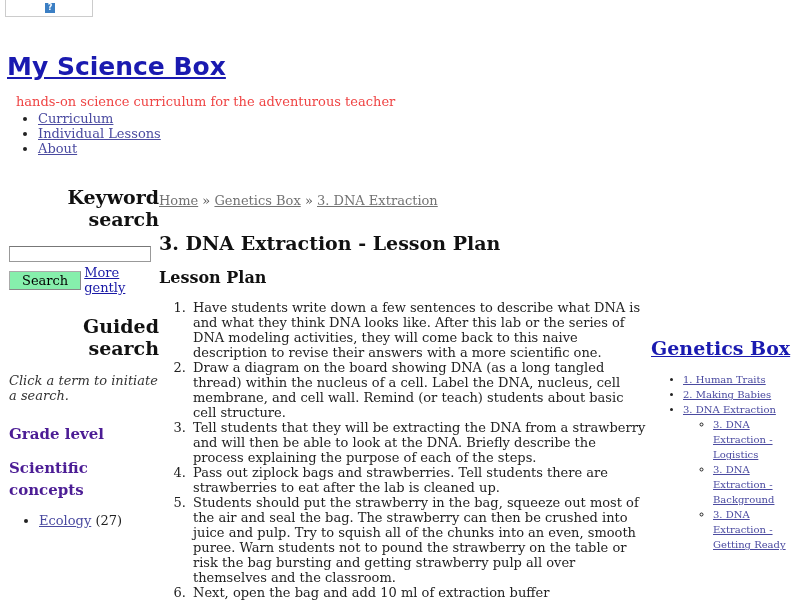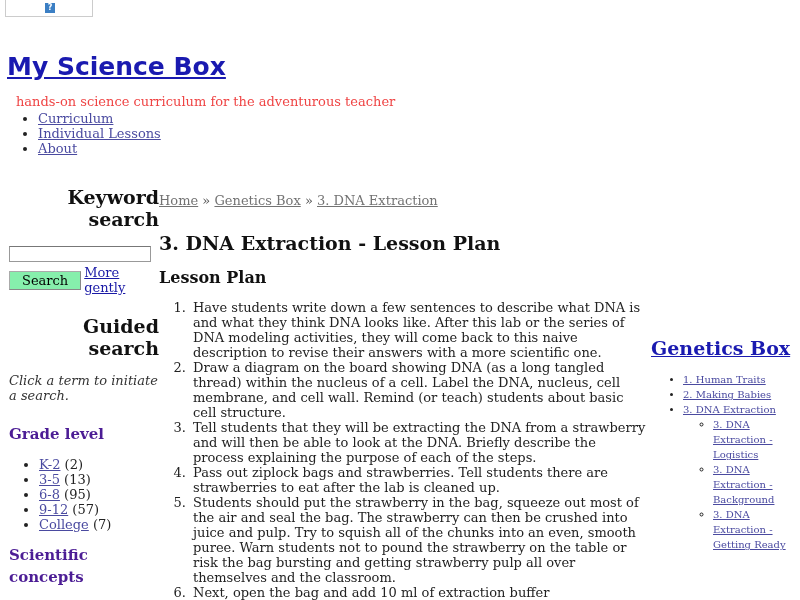--- a/index.html
+++ b/index.html
@@ -86,27 +86,20 @@
   <input type="text" class="search-input" value="" style="">
   <div class="search-row">
     <button class="search-btn">Search</button>
     <a href="#" class="more-options">More gently</a>
   </div>
 
   <h2 class="guided">Guided search</h2>
   <p class="guided-desc">Click a term to initiate a search.</p>
 
   <h3 class="grade-h">Grade level</h3>
-  <ul class="facet-list">
-    <li><a href="#">K-2</a> <span>(2)</span></li>
-    <li><a href="#">3-5</a> <span>(13)</span></li>
-    <li><a href="#">6-8</a> <span>(95)</span></li>
-    <li><a href="#">9-12</a> <span>(57)</span></li>
-    <li><a href="#">College</a> <span>(7)</span></li>
-  </ul>
 
   <h3 class="concepts-h">Scientific concepts</h3>
   <ul class="facet-list">
     <li><a href="#">Ecology</a> <span>(27)</span></li>
   </ul>
 </div>
 
 <div class="main">
   <div class="breadcrumb">
     <a href="#">Home</a>

